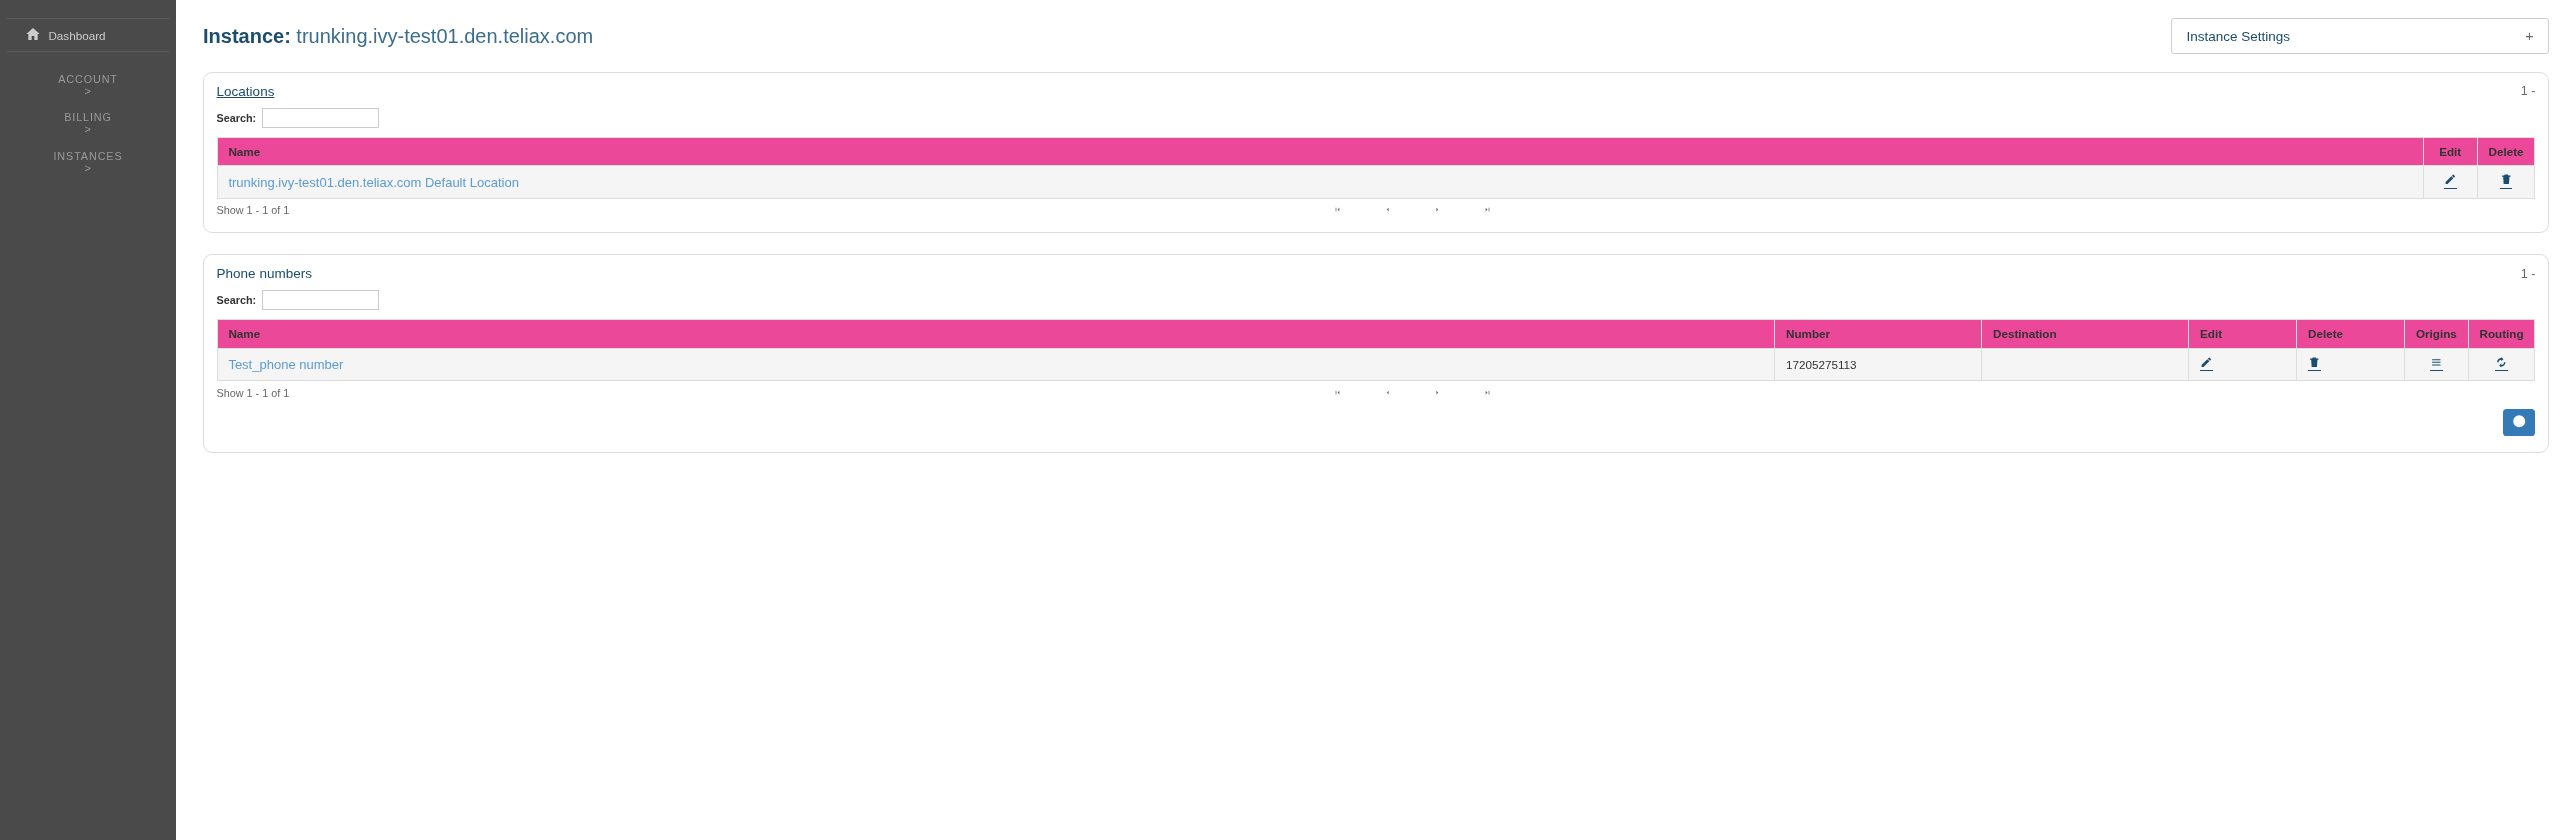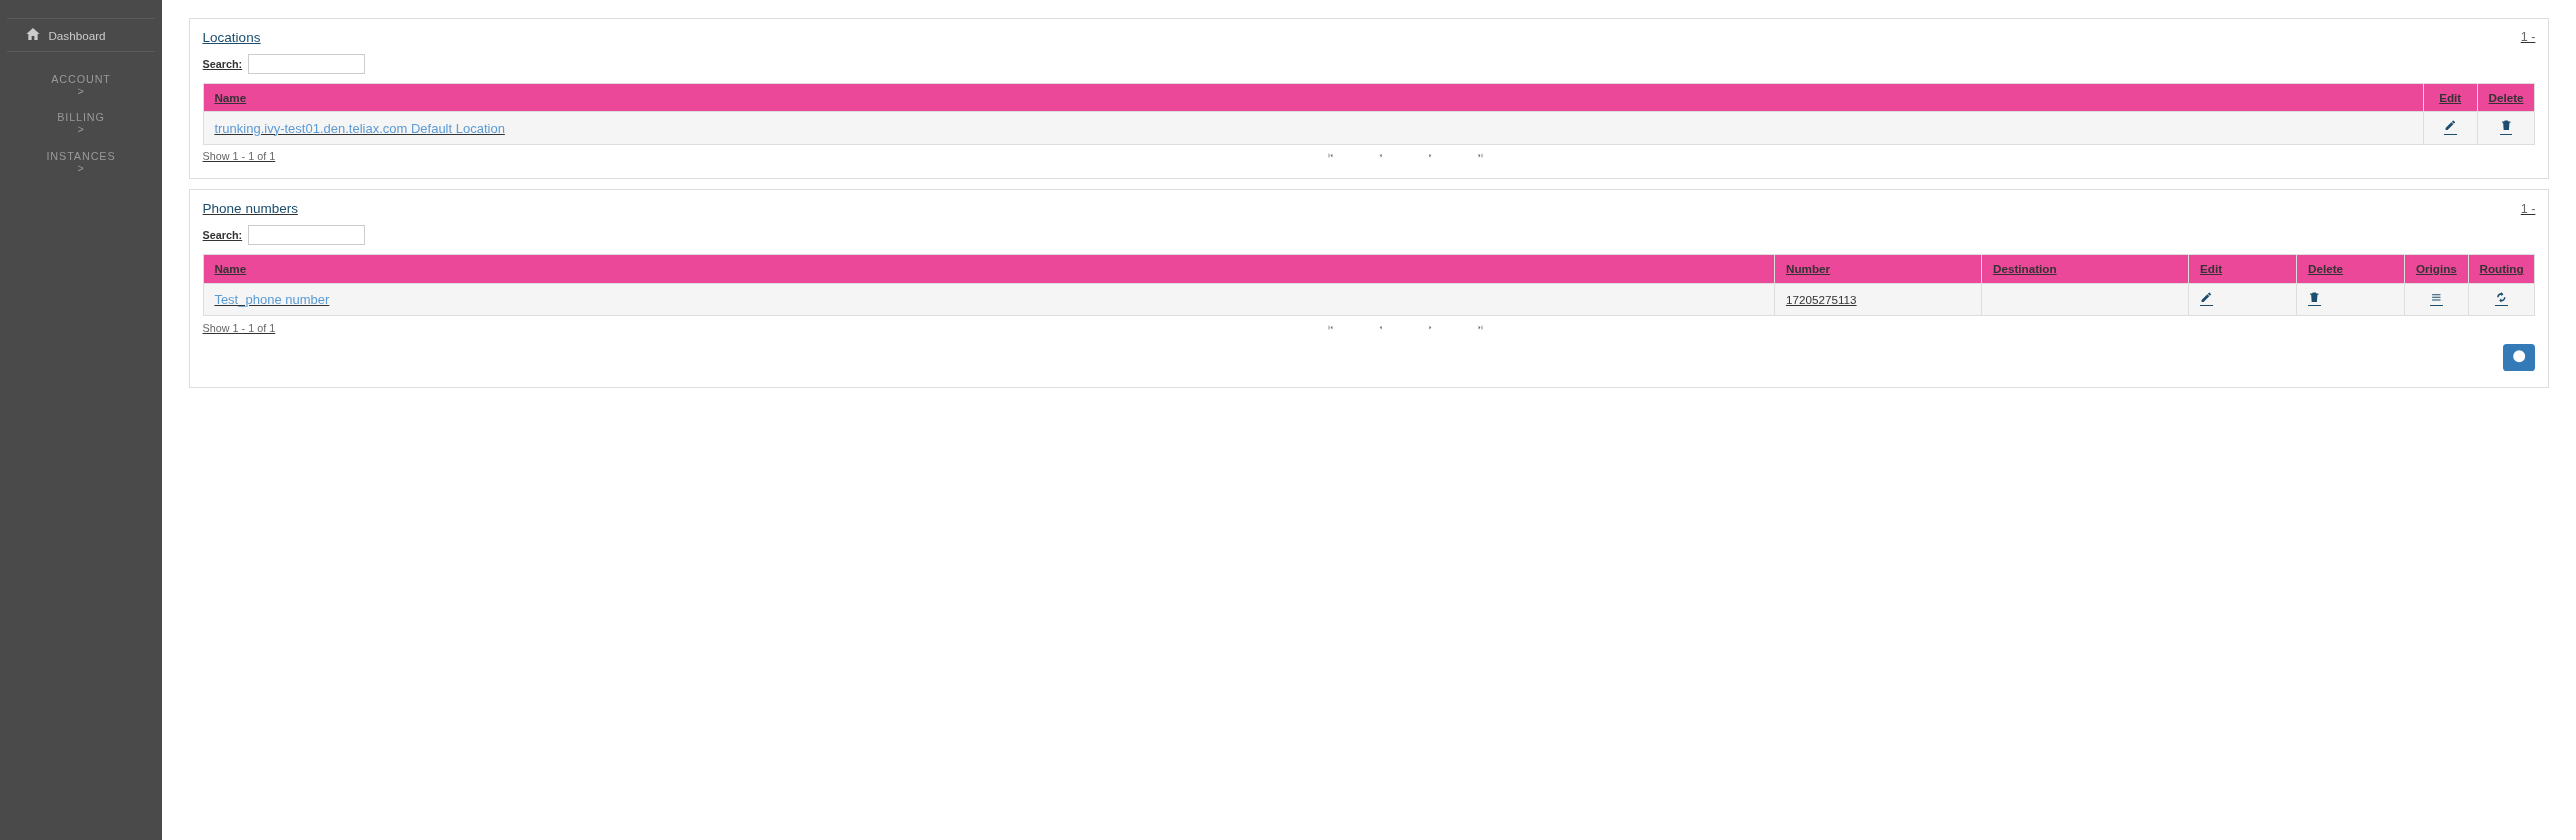--- a/index.html
+++ b/index.html
@@ -1,29 +1,29 @@
 <!DOCTYPE html>
 <html style="font-size:14.4px"><head>
 <meta charset="utf-8">
 <style>
 * { box-sizing: border-box; margin: 0; padding: 0; }
 body { font-family: -apple-system, BlinkMacSystemFont, "Segoe UI", Helvetica, Arial, sans-serif; font-size: 12.6px; color: #333; background: #fff; }
 .layout { display: flex; min-height: 100vh; }
-.sidebar { width: 162px; background: #4a4a4a; color: #ccc; flex-shrink: 0; padding-top: 18px; }
+.sidebar { width: 176px; background: #4a4a4a; color: #ccc; flex-shrink: 0; padding-top: 18px; }
 .sidebar-dashboard { display: flex; align-items: center; gap: 7.2px; padding: 7.2px 18px; color: #ccc; font-size: 11.7px; border-bottom: 0.9px solid #5a5a5a; border-top: 0.9px solid #5a5a5a; margin: 0 7.2px 13.5px 7.2px; cursor: pointer; }
 .sidebar-dashboard svg { width: 16px; height: 16px; fill: #ccc; }
 .sidebar-item { display: flex; justify-content: space-between; align-items: center; padding: 7.2px 18px; color: #999; font-size: 10.8px; letter-spacing: 0.9px; cursor: pointer; flex-direction: column; }
 .main { flex: 1; padding: 18px 27px; background: #fff; }
 .header-row { display: flex; justify-content: space-between; align-items: center; margin-bottom: 18px; }
 .page-title { font-size: 20px; color: #1a4d6e; font-weight: 600; }
 .page-title .sub { color: #3a6d8e; font-weight: 400; }
 .settings-box { border: 0.9px solid #ccc; border-radius: 2.7px; padding: 9px 14.4px; display: flex; justify-content: space-between; align-items: center; width: 378px; cursor: pointer; }
 .settings-box-label { color: #1a4d6e; font-size: 13.5px; }
 .settings-box-plus { color: #666; font-size: 14.4px; }
-.panel { border: 0.9px solid #ddd; border-radius: 0; padding: 10.8px 12.6px 16px 12.6px; margin-bottom: 10px; position: relative; text-decoration: underline; }
+.panel { border: 0.9px solid #ddd; border-radius: 9px; padding: 10.8px 12.6px 16px 12.6px; margin-bottom: 21px; position: relative; }
 .panel-header { display: flex; justify-content: space-between; align-items: center; margin-bottom: 9px; }
 .panel-title { color: #1a4d6e; font-size: 13.5px; }
 .panel-title-underline { text-decoration: underline; }
 .panel-header-right { color: #666; font-size: 12.6px; }
 .search-row { display: flex; align-items: center; gap: 6px; margin-bottom: 9px; font-size: 10.8px; color: #333; font-weight: bold; }
 .search-input { border: 0.9px solid #ccc; height: 20px; width: 117px; padding: 1.8px 4.5px; font-size: 10.8px; }
 .data-table { width: 100%; border-collapse: collapse; border: 0.9px solid #ddd; }
 .data-table th, .data-table td { border: 0.9px solid #ddd; padding: 7.2px 10.8px; text-align: left; font-size: 11.7px; }
 .data-table th { background: #ec4899; font-weight: bold; color: #333; }
 .data-table tbody tr { background: #f5f5f5; }
@@ -65,20 +65,29 @@
       <span>&gt;</span>
     </div>
     <div class="sidebar-item">
       <span>INSTANCES</span>
       <span>&gt;</span>
     </div>
   </aside>
 
   <main class="main">
 
+    <div class="header-row">
+      <h1 class="page-title">
+        <span>Instance: </span><span class="sub">trunking.ivy-test01.den.teliax.com</span>
+      </h1>
+      <div class="settings-box">
+        <span class="settings-box-label">Instance Settings</span>
+        <span class="settings-box-plus">+</span>
+      </div>
+    </div>
 
     <section class="panel">
       <div class="panel-header">
         <span class="panel-title panel-title-underline">Locations</span>
         <span class="panel-header-right">1   -</span>
       </div>
       <div class="search-row">
         <label>Search:</label>
         <input type="text" class="search-input" style="">
       </div>

